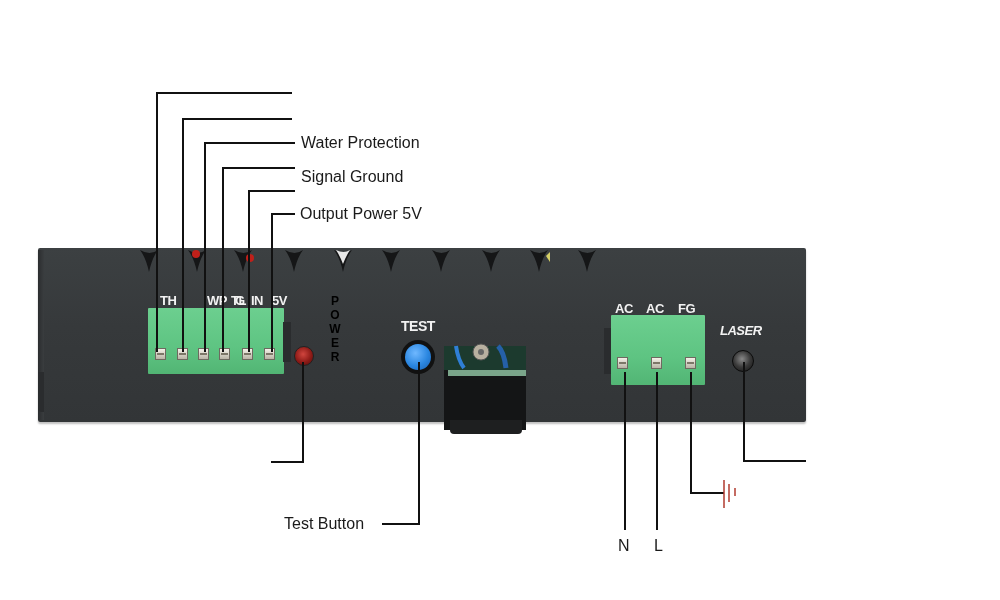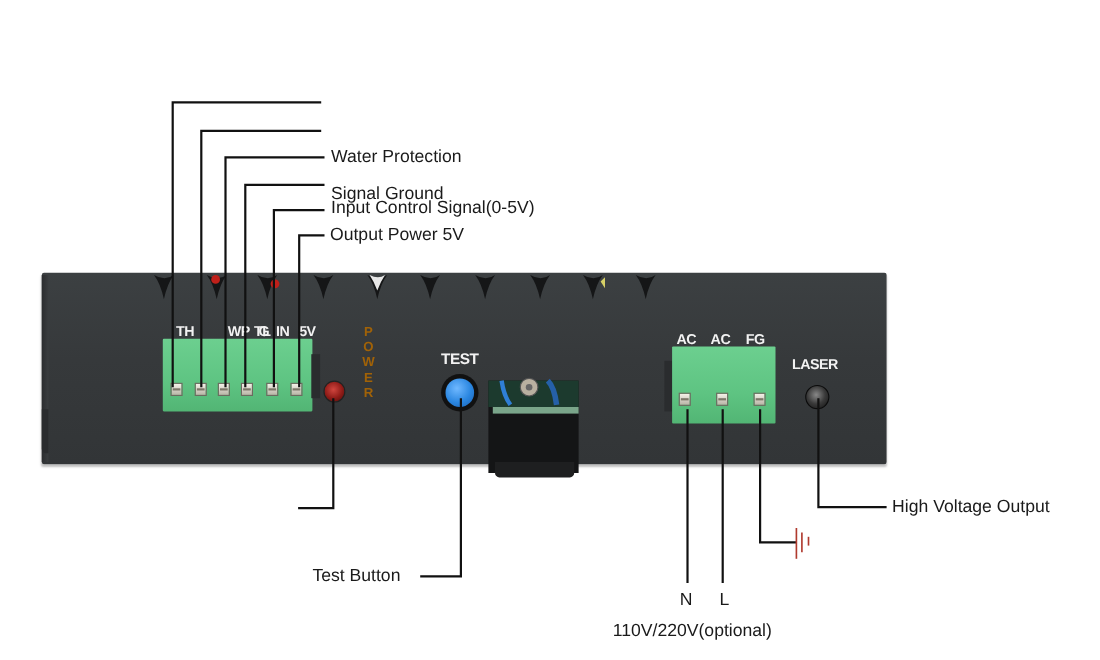--- a/index.html
+++ b/index.html
@@ -11,21 +11,21 @@
   .device { position: absolute; left: 38px; top: 248px; width: 768px; height: 174px;
             background: linear-gradient(180deg, #3c4042 0%, #36393b 45%, #323537 100%);
             border-radius: 2px; box-shadow: 0 2px 2px rgba(0,0,0,0.25); }
   .device-edge-left { position: absolute; left: 38px; top: 250px; width: 6px; height: 170px;
             background: linear-gradient(90deg, #2b2d2f, #3a3d3f); }
   .device-notch { position: absolute; left: 38px; top: 372px; width: 6px; height: 40px;
             background: #2a2c2e; border-radius: 0 0 0 4px; }
 
   .silk { position: absolute; color: #f2f2f2; font-weight: bold; font-size: 13px;
           letter-spacing: -0.5px; font-family: "Liberation Sans", sans-serif; }
-  .silk-vert { position: absolute; color: #a16207; font-weight: bold; font-size: 12px;
+  .silk-vert { position: absolute; color: #000000; font-weight: bold; font-size: 12px;
           line-height: 14px; width: 14px; text-align: center; }
 
   .terminal { position: absolute; background: linear-gradient(180deg, #6ccf8f 0%, #5ec482 60%, #52b574 100%);
               border-radius: 1px; }
   .terminal-lip { position: absolute; background: #49a867; }
   .screw { position: absolute; width: 11px; height: 12px; background: linear-gradient(180deg,#f4f1e8,#b9b4a6);
            border: 1px solid #6d6a60; box-sizing: border-box; }
   .screw::after { content: ""; position: absolute; left: 1px; right: 1px; top: 4px; height: 2px; background: #7c7768; }
 
   .led-red { position: absolute; left: 294px; top: 346px; width: 18px; height: 18px; border-radius: 50%;
@@ -112,21 +112,21 @@
 
   <div class="terminal-lip" style="left:604px;top:328px;width:10px;height:46px;background:#2a2c2e;"></div>
   <div class="terminal" style="left:611px;top:315px;width:94px;height:70px;"></div>
   <div class="screw" style="left:617px;top:357px;"></div>
   <div class="screw" style="left:651px;top:357px;"></div>
   <div class="screw" style="left:685px;top:357px;"></div>
   <span class="silk" style="left:615px;top:301px;">AC</span>
   <span class="silk" style="left:646px;top:301px;">AC</span>
   <span class="silk" style="left:678px;top:301px;">FG</span>
 
-  <span class="silk" style="left:720px;top:323px;">LASER</span>
+  <span class="silk" style="left:720px;top:323px;font-style:italic;">LASER</span>
   <div class="laser-jack"></div>
 
   <svg class="wires" width="1000" height="600">
     <g stroke="#111" stroke-width="2" fill="none">
       <polyline points="157,352 157,93 292,93"></polyline>
       <polyline points="183,352 183,119 292,119"></polyline>
       <polyline points="205,352 205,143 295,143"></polyline>
       <polyline points="223,352 223,168 295,168"></polyline>
       <polyline points="249,352 249,191 295,191"></polyline>
       <polyline points="272,352 272,214 295,214"></polyline>
@@ -141,21 +141,18 @@
     </g>
     <g stroke="#b03a2e" stroke-width="1.5">
       <line x1="724" y1="480" x2="724" y2="508"></line>
       <line x1="729" y1="484" x2="729" y2="502"></line>
       <line x1="735" y1="488" x2="735" y2="496"></line>
     </g>
   </svg>
 
   <span class="label" style="left:301px;top:134px;">Water Protection</span>
   <span class="label" style="left:301px;top:168px;">Signal Ground</span>
-  <span class="label" style="left:301px;top:181px;">Input Control Signal(0-5V)</span>
   <span class="label" style="left:300px;top:205px;">Output Power 5V</span>
 
   <span class="label" style="left:284px;top:515px;">Test Button</span>
-  <span class="label" style="left:811px;top:452px;">High Voltage Output</span>
   <span class="label" style="left:618px;top:537px;">N</span>
   <span class="label" style="left:654px;top:537px;">L</span>
-  <span class="label" style="left:557px;top:565px;">110V/220V(optional)</span>
 </div>
 
 </body></html>

